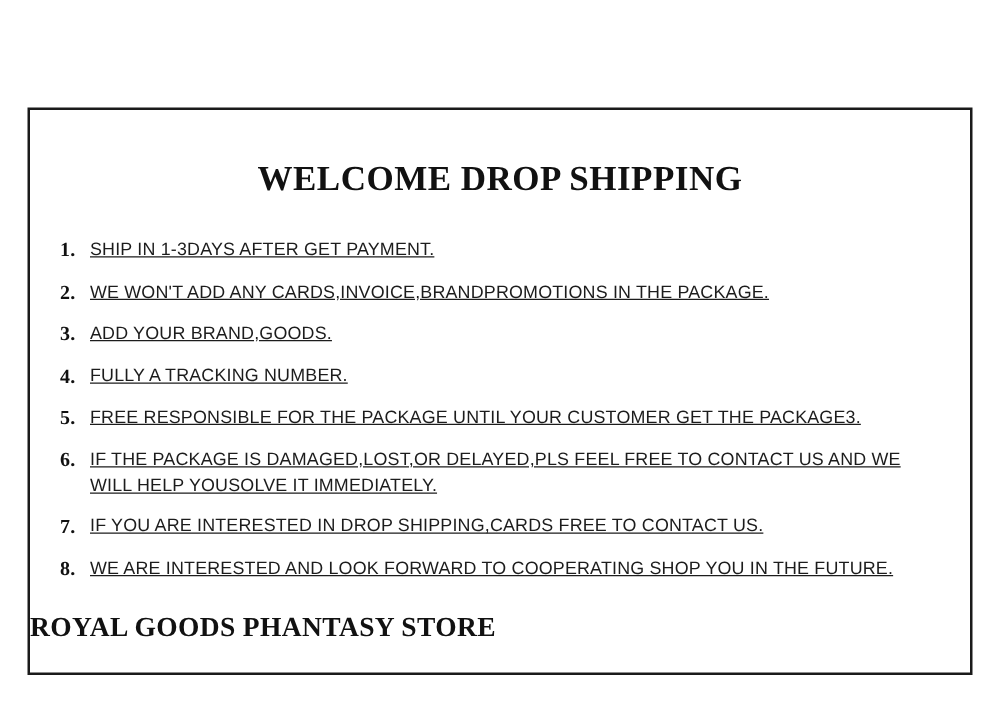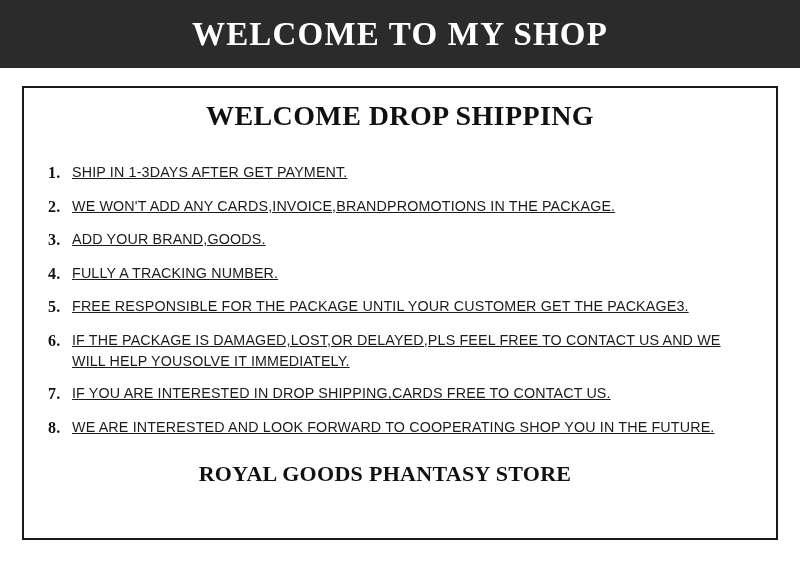--- a/index.html
+++ b/index.html
@@ -49,21 +49,21 @@
     border: 2px solid #1a1a1a;
     box-sizing: border-box;
     background: #ffffff;
   }
   .card-title {
     font-family: "Liberation Serif", serif;
     font-size: 28px;
     font-weight: 700;
     color: #111111;
     text-align: center;
-    margin-top: 12px;
+    margin-top: 40px;
     letter-spacing: 0.4px;
   }
   .list {
     margin: 30px 0 0 0;
     padding: 0 28px 0 24px;
     list-style: none;
   }
   .list-item {
     display: flex;
     align-items: flex-start;
@@ -86,34 +86,31 @@
   .item-text {
     flex: 1 1 auto;
     padding-left: 2px;
     text-decoration: underline;
   }
   .store-name {
     font-family: "Liberation Serif", serif;
     font-size: 22px;
     font-weight: 700;
     color: #111111;
-    text-align: center;
+    text-align: left;
     padding-right: 30px;
     margin-top: 22px;
     letter-spacing: 0.3px;
   }
 </style>
 </head>
 <body>
 
 <div class="page">
 
-  <div class="banner">
-    <div class="banner-title">WELCOME TO MY SHOP</div>
-  </div>
 
   <div class="card">
     <div class="card-title">WELCOME DROP SHIPPING</div>
 
     <ul class="list">
       <li class="list-item">
         <span class="item-num">1.</span>
         <span class="item-text">SHIP IN 1-3DAYS AFTER GET PAYMENT.</span>
       </li>
       <li class="list-item">

